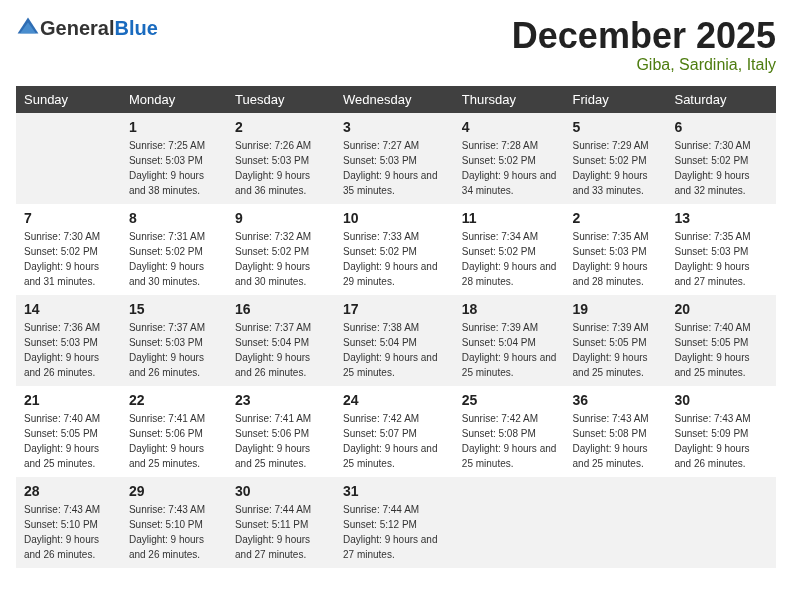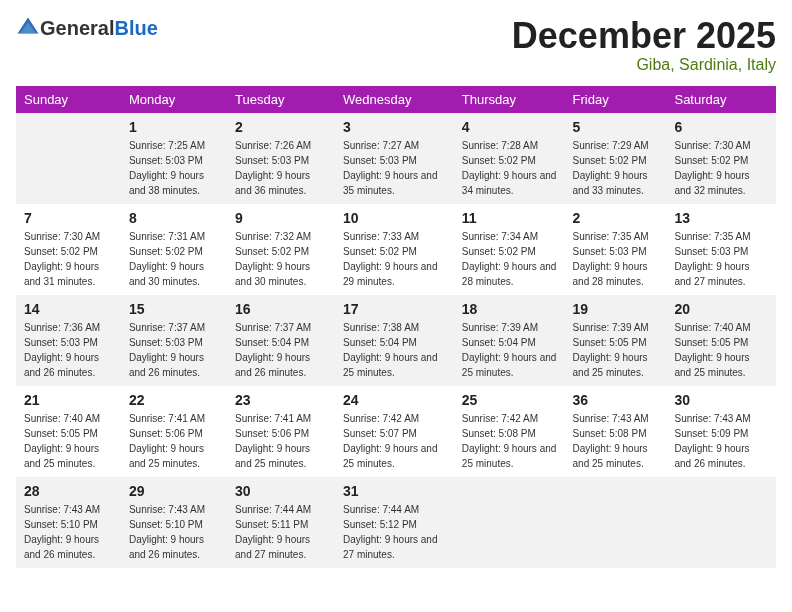--- a/index.html
+++ b/index.html
@@ -48,21 +48,21 @@
     .location-subtitle {
       font-size: 16px;
       color: #4d7c0f;
     }
     table {
       width: 100%;
       border-collapse: collapse;
       font-size: 11px;
     }
     thead tr {
-      background-color: #a21caf;
+      background-color: #404040;
       color: #fff;
     }
     thead th {
       padding: 6px 8px;
       text-align: left;
       font-size: 13px;
       font-weight: normal;
     }
     tbody tr {
       vertical-align: top;

